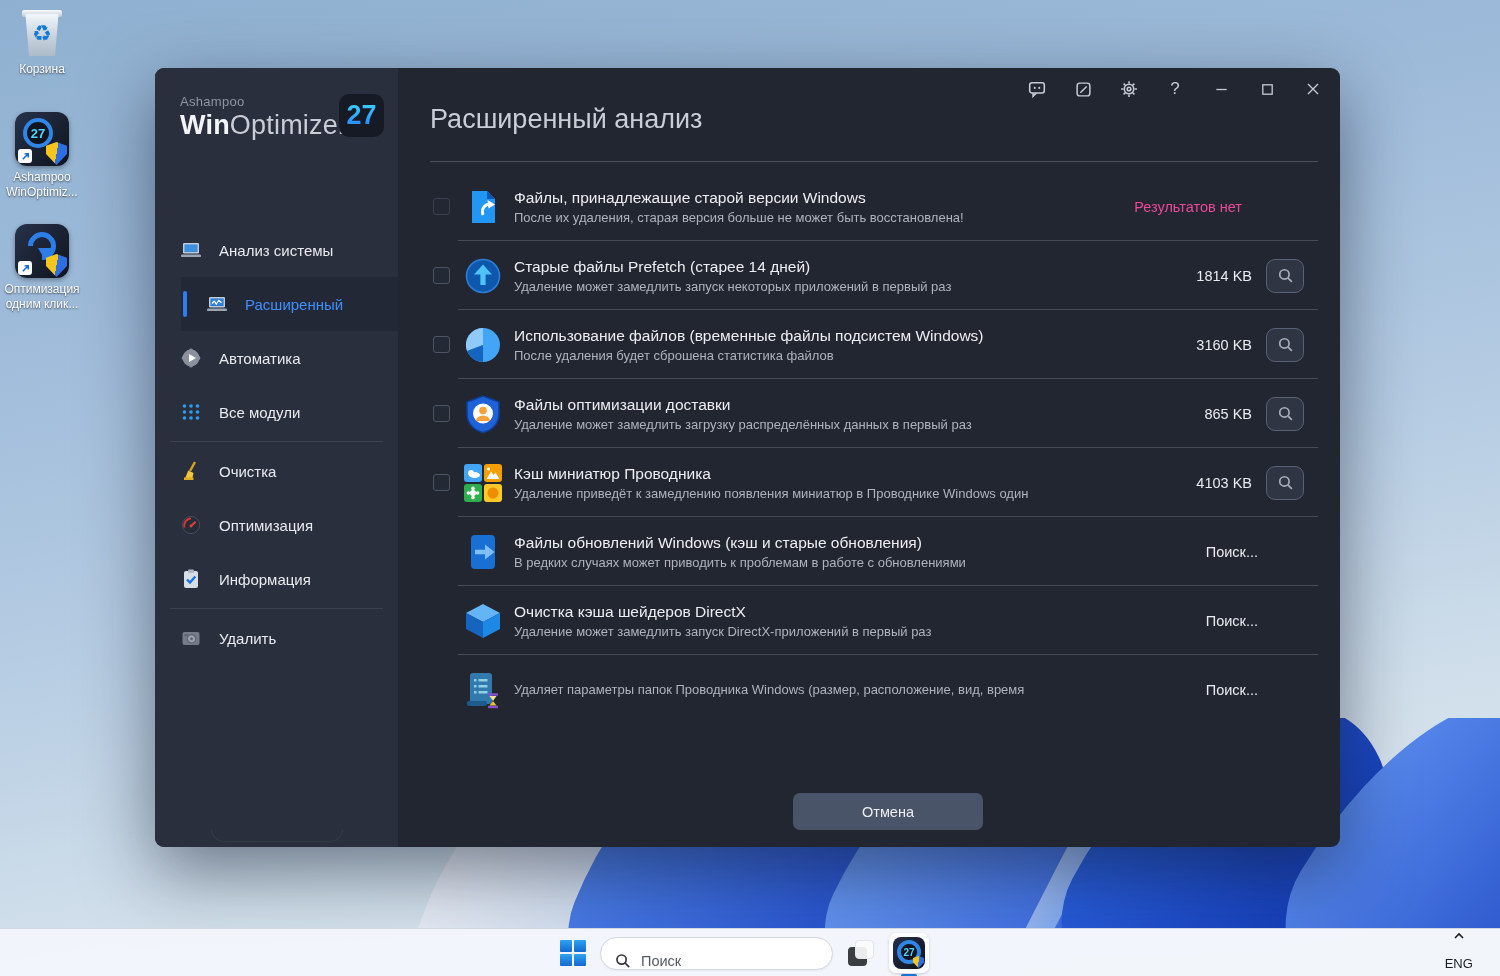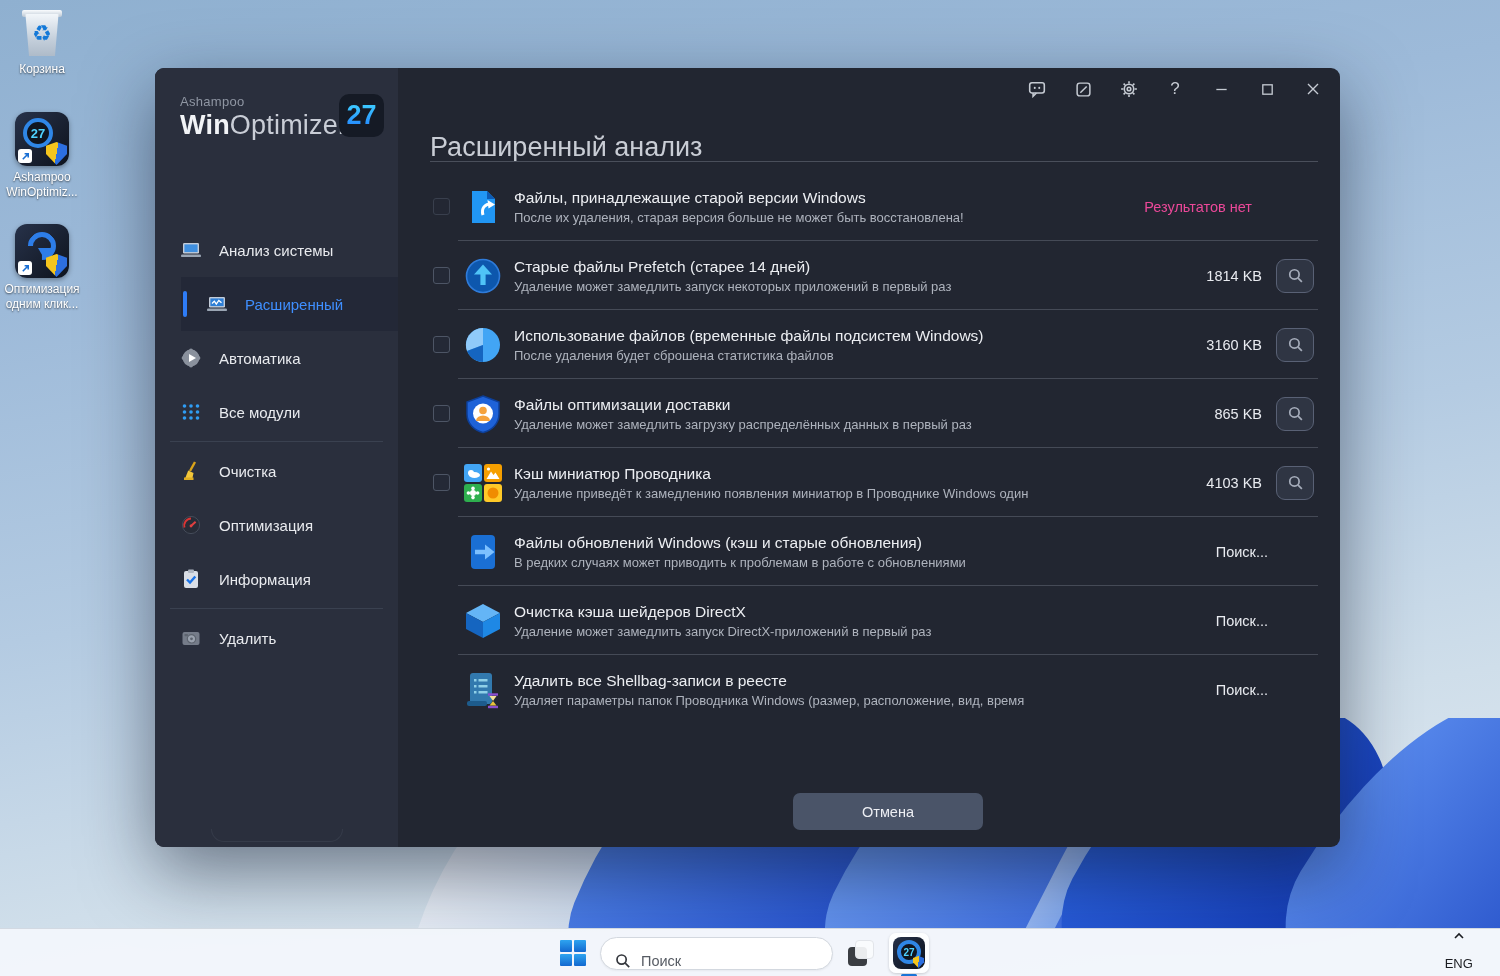--- a/index.html
+++ b/index.html
@@ -76,25 +76,25 @@
   .mi.active .mi-label { color:#3f8fff; }
   .mi.active::before { content:""; position:absolute; left:2px; top:14px; bottom:14px; width:4px;
     border-radius:2px; background:#2e7cf6; }
   .mi-icon { width:22px; height:22px; flex:0 0 22px; }
   .menu-div { height:1px; background:#3a4150; margin:2px 15px; }
   .sidebar-handle { position:absolute; bottom:5px; left:50%; transform:translateX(-50%);
     width:132px; height:13px; border:1px solid #383e4c; border-top:none;
     border-radius:0 0 13px 13px; opacity:.8; }
 
   
-  .content-title { position:absolute; left:275px; top:36px; font-size:27px; color:#c9cdd5;margin-top:28px; }
+  .content-title { position:absolute; left:275px; top:36px; font-size:27px; color:#c9cdd5; }
   .title-rule { position:absolute; left:275px; right:22px; top:93px; height:1px; background:#4a4f5b; }
   .rows { position:absolute; left:243px; right:0; top:104px; }
   .row { position:relative; height:69px; display:flex; align-items:center;
-    padding-left:35px; padding-right:26px; cursor:default; }
+    padding-left:35px; padding-right:36px; cursor:default; }
   .row.sep::after { content:""; position:absolute; left:60px; right:22px; bottom:0; height:1px; background:#454a56; }
   .cb { width:17px; height:17px; border:1.5px solid #4d5565; border-radius:3px; background:#242936;
     flex:0 0 17px; margin-right:13px; cursor:pointer; }
   .cb.dim { opacity:.55; }
   .cb.ghost { visibility:hidden; cursor:default; }
   .ric { width:40px; height:40px; flex:0 0 40px; margin-right:11px; }
   .rtxt { min-width:0; }
   .rtitle { font-size:15.5px; color:#eceef2; margin-bottom:3px; white-space:nowrap; }
   .rsub { font-size:13px; color:#aeb3bd; white-space:nowrap; }
   .rright { margin-left:auto; font-size:14.5px; color:#e9ebf0; white-space:nowrap; }
@@ -483,21 +483,20 @@
             <rect x="15.5" y="15" width="9" height="2.5"></rect>
             <rect x="11" y="21" width="2.5" height="2.5"></rect>
             <rect x="15.5" y="21" width="9" height="2.5"></rect>
           </g>
           <line x1="25" y1="24.5" x2="35" y2="24.5" stroke="#8a4fd0" stroke-width="2.4"></line>
           <line x1="25" y1="37" x2="35" y2="37" stroke="#8a4fd0" stroke-width="2.4"></line>
           <polygon points="26.5,26 33.5,26 30,31" fill="#f3e19a"></polygon>
           <polygon points="26.5,35.6 33.5,35.6 30,31" fill="#e8c33c"></polygon>
         </svg>
       <div class="rtxt">
-        <div class="rtitle">Удалить все Shellbag-записи в реесте</div>
         <div class="rsub">Удаляет параметры папок Проводника Windows (размер, расположение, вид, время</div>
       </div>
       <div class="rright pad">Поиск...</div>
     </div>
 
   </div>
 
   <button class="cancel-btn">Отмена</button>
 </div>
 

